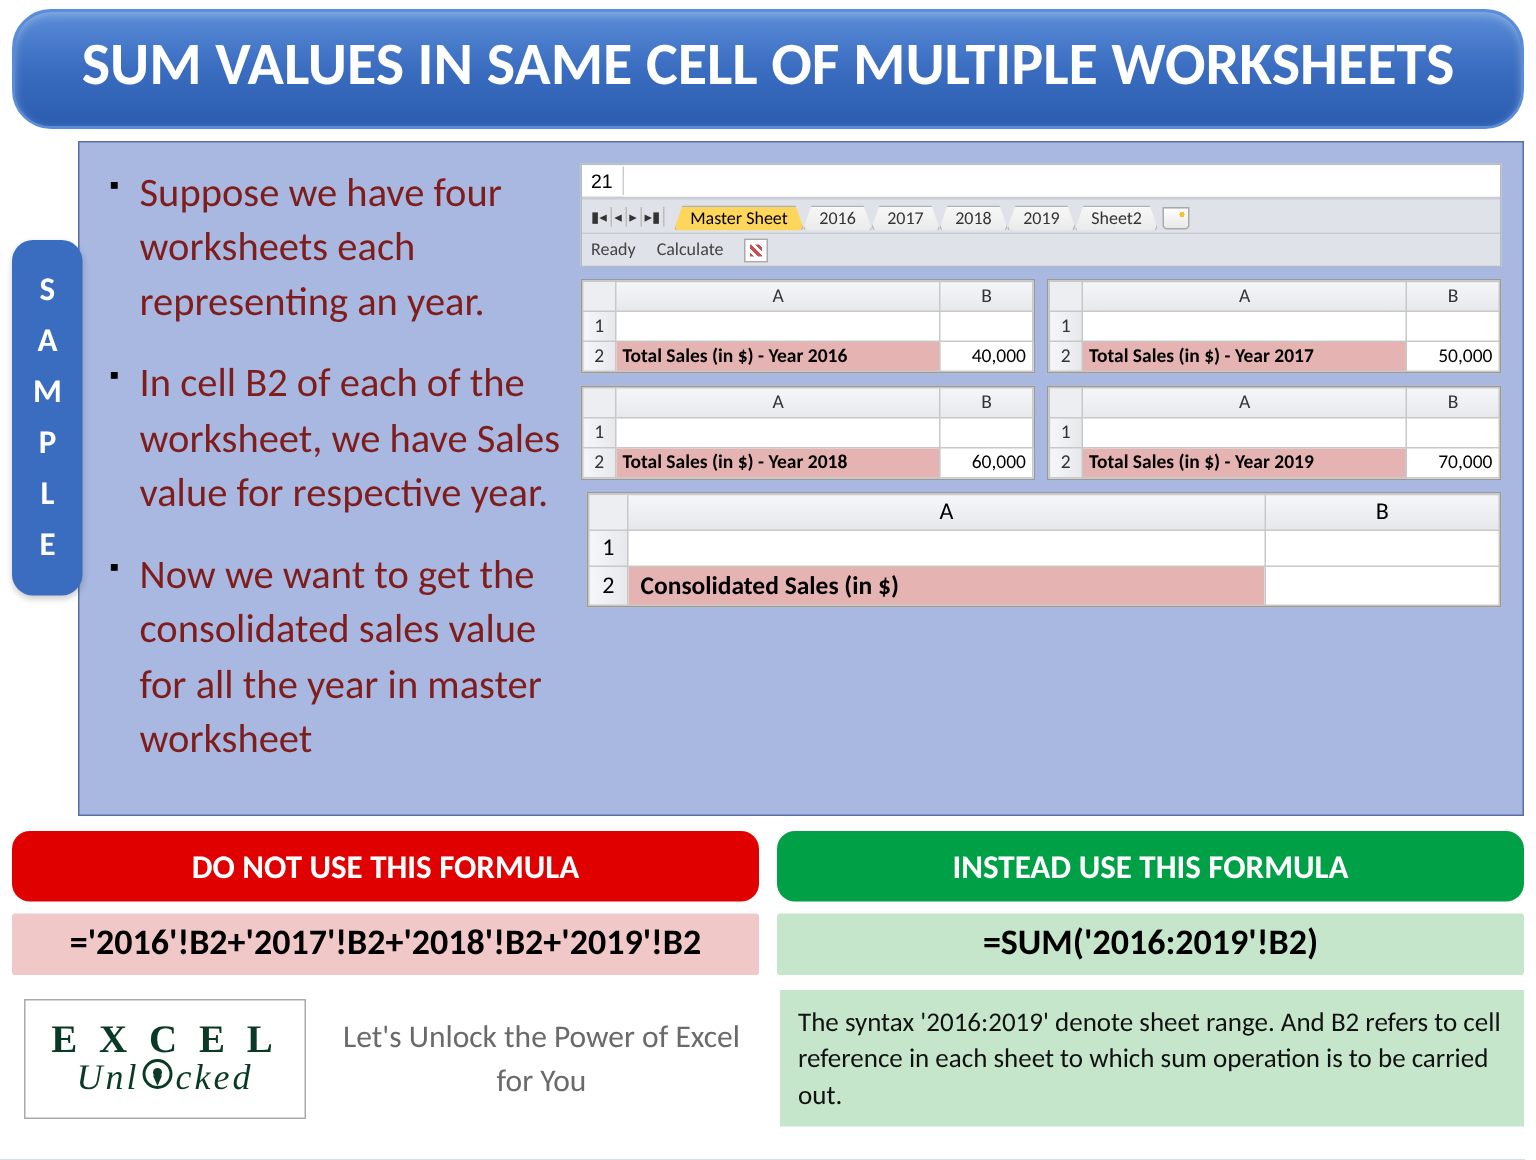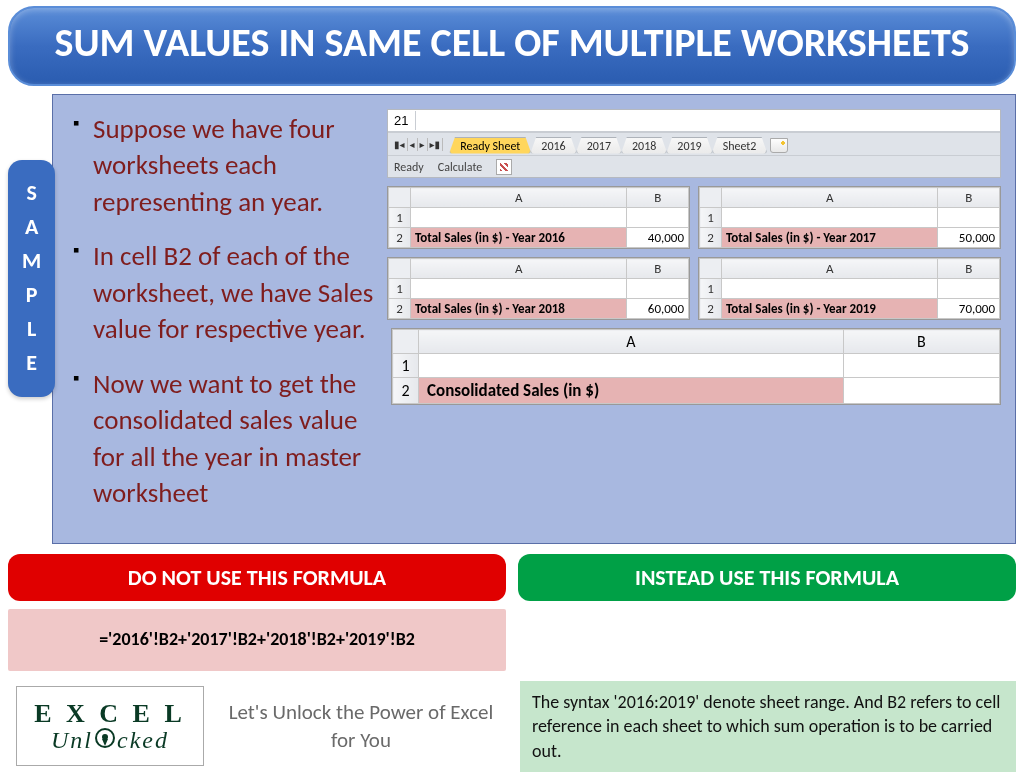--- a/index.html
+++ b/index.html
@@ -229,23 +229,23 @@
     border-radius: 12px;
     color: #fff;
     font-weight: bold;
     font-size: 22px;
     text-align: center;
     padding: 10px 8px;
   }
   .hdr-red { background: #e00000; }
   .hdr-green { background: #00a046; }
   .formula-box {
-    font-size: 18px;
+    font-size: 24px;
     font-weight: bold;
-    padding: 20px 8px;
+    padding: 6px 8px;
     text-align: center;
     border-radius: 2px;
     line-height: 1.2;
   }
   .box-red-light { background: #f0c8c8; color:#000; }
   .box-green-light { background: #c6e6cc; color:#000; }
   .desc-box {
     background: #c6e6cc;
     font-size: 18px;
     padding: 9px 12px;
@@ -373,21 +373,21 @@
             <div class="cellref">21</div>
             <div class="formula-input"></div>
           </div>
           <div class="tabs-row">
             <div class="nav-arrows">
               <span>▮◂</span>
               <span>◂</span>
               <span>▸</span>
               <span>▸▮</span>
             </div>
-            <div class="sheet-tab active">Ready Sheet</div>
+            <div class="sheet-tab active">Master Sheet</div>
             <div class="sheet-tab">2016</div>
             <div class="sheet-tab">2017</div>
             <div class="sheet-tab">2018</div>
             <div class="sheet-tab">2019</div>
             <div class="sheet-tab">Sheet2</div>
             <div class="new-tab-icon"></div>
           </div>
           <div class="status-row">
             <span>Ready</span>
             <span>Calculate</span>
@@ -511,20 +511,21 @@
     </div>
   </div>
 
   <div class="compare-row">
     <div class="compare-col">
       <div class="hdr-pill hdr-red">DO NOT USE THIS FORMULA</div>
       <div class="formula-box box-red-light">='2016'!B2+'2017'!B2+'2018'!B2+'2019'!B2</div>
     </div>
     <div class="compare-col">
       <div class="hdr-pill hdr-green">INSTEAD USE THIS FORMULA</div>
+      <div class="formula-box box-green-light">=SUM('2016:2019'!B2)</div>
     </div>
   </div>
 
   <div class="footer-row">
     <div class="logo-block">
       <div class="logo">
         <div class="excel-word">
           <span>E</span>
             <span>&nbsp;X</span>
             <span>&nbsp;C</span>

